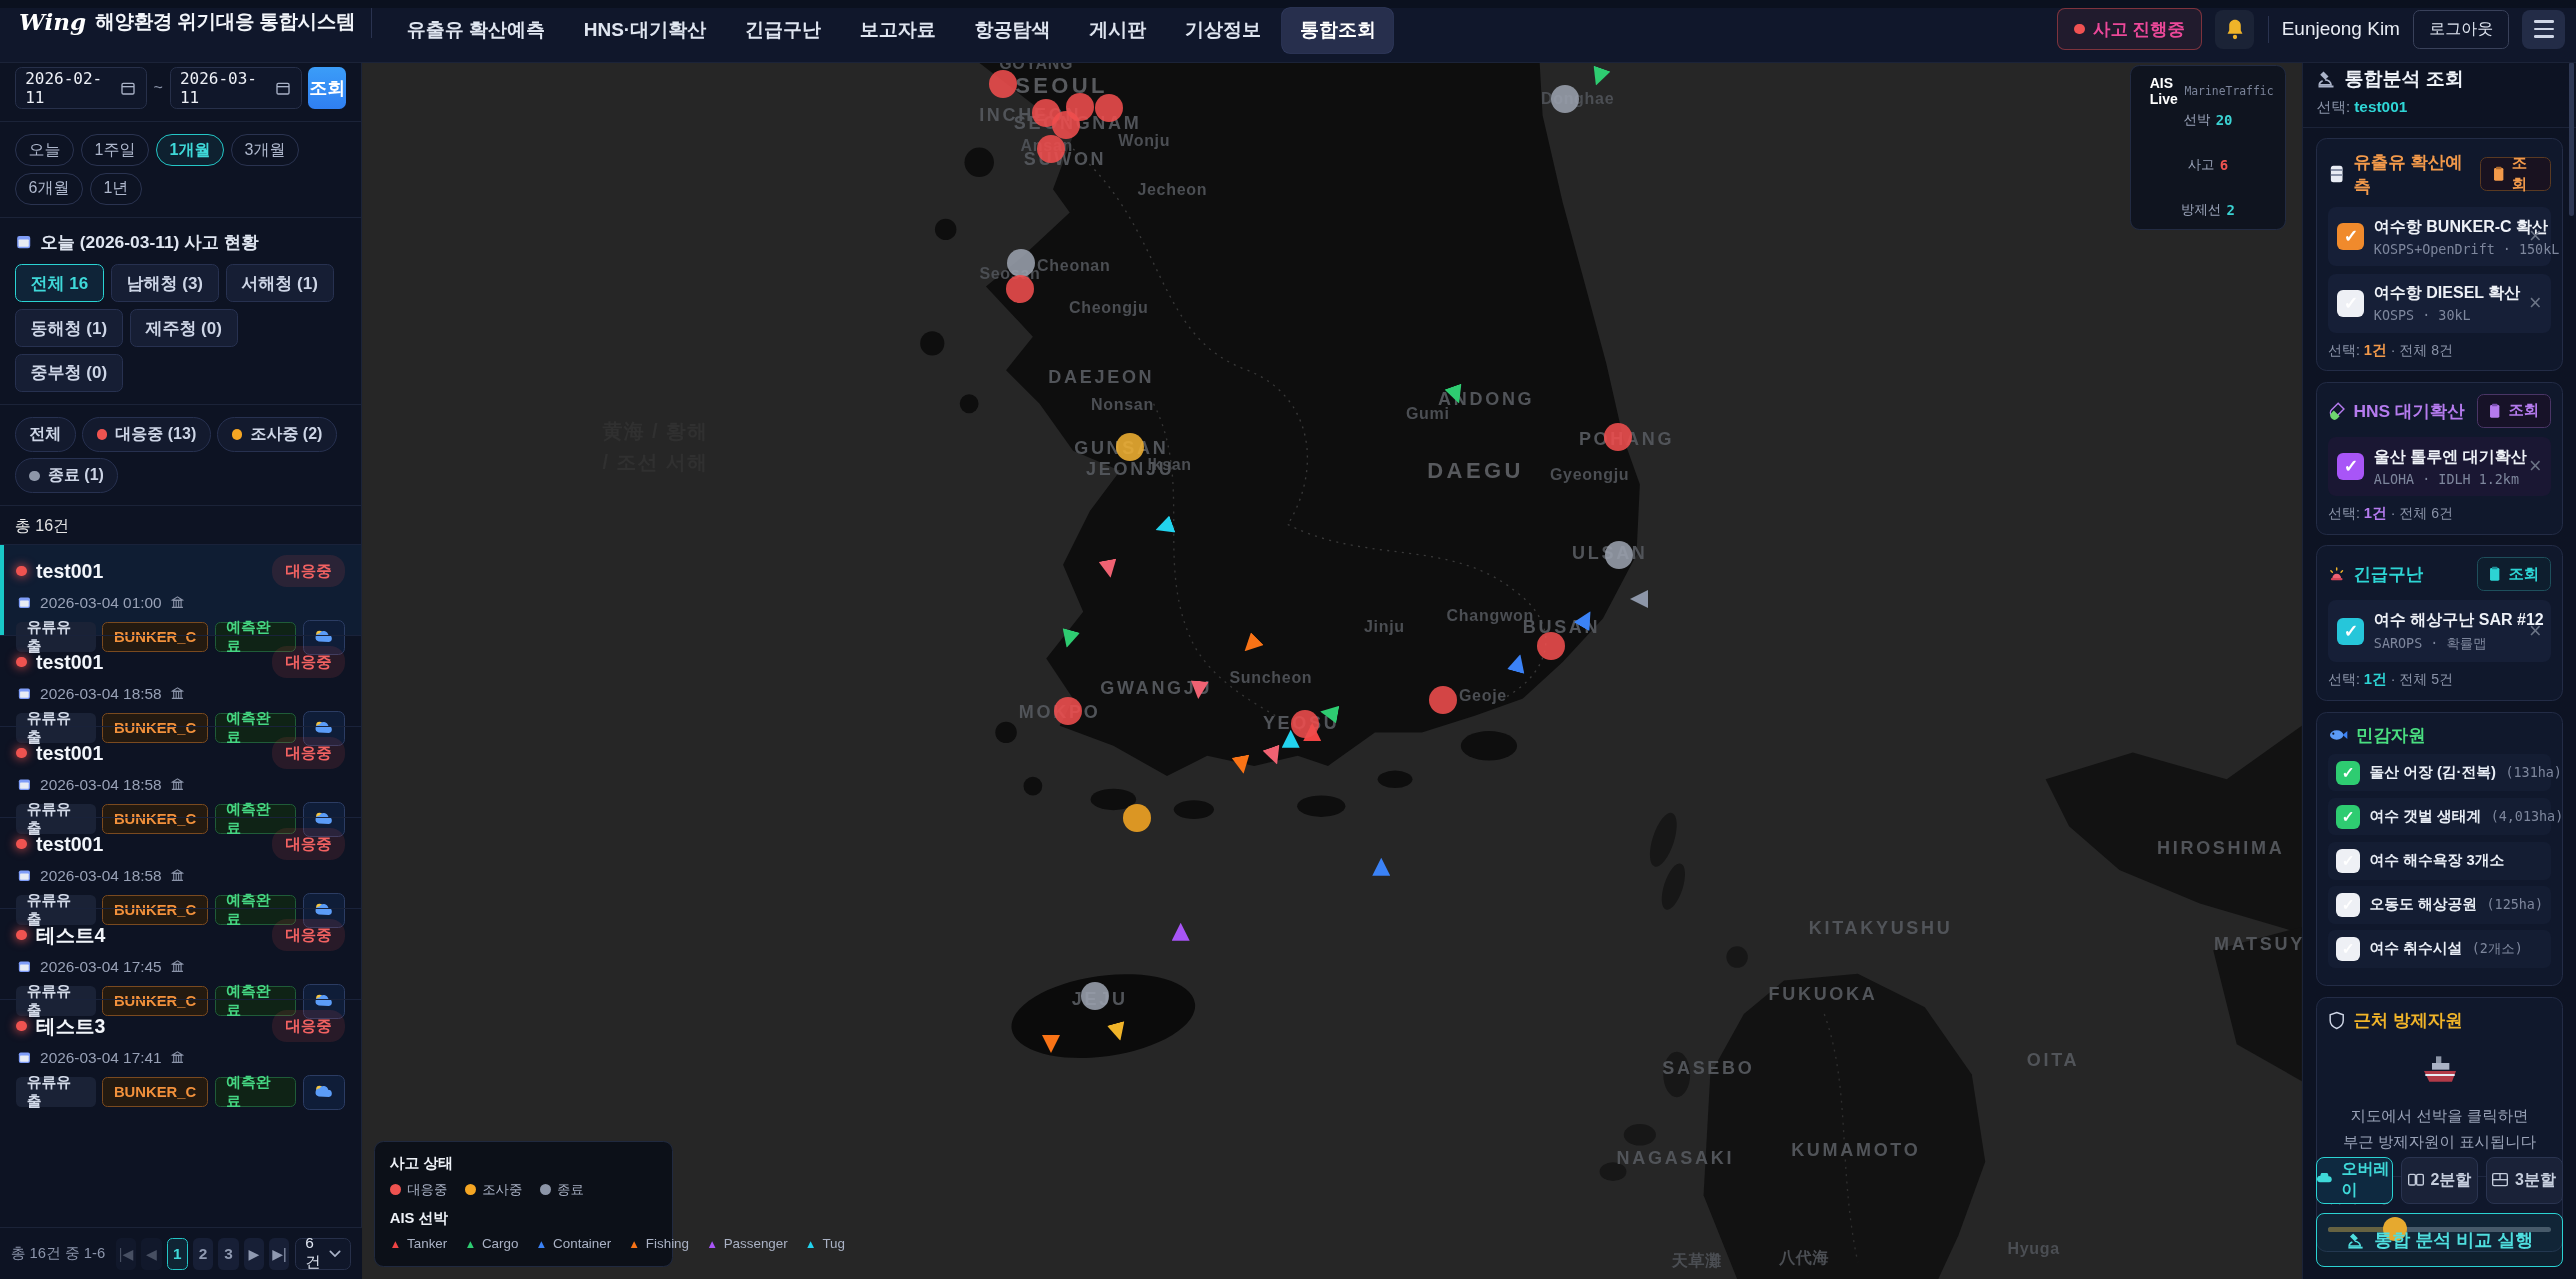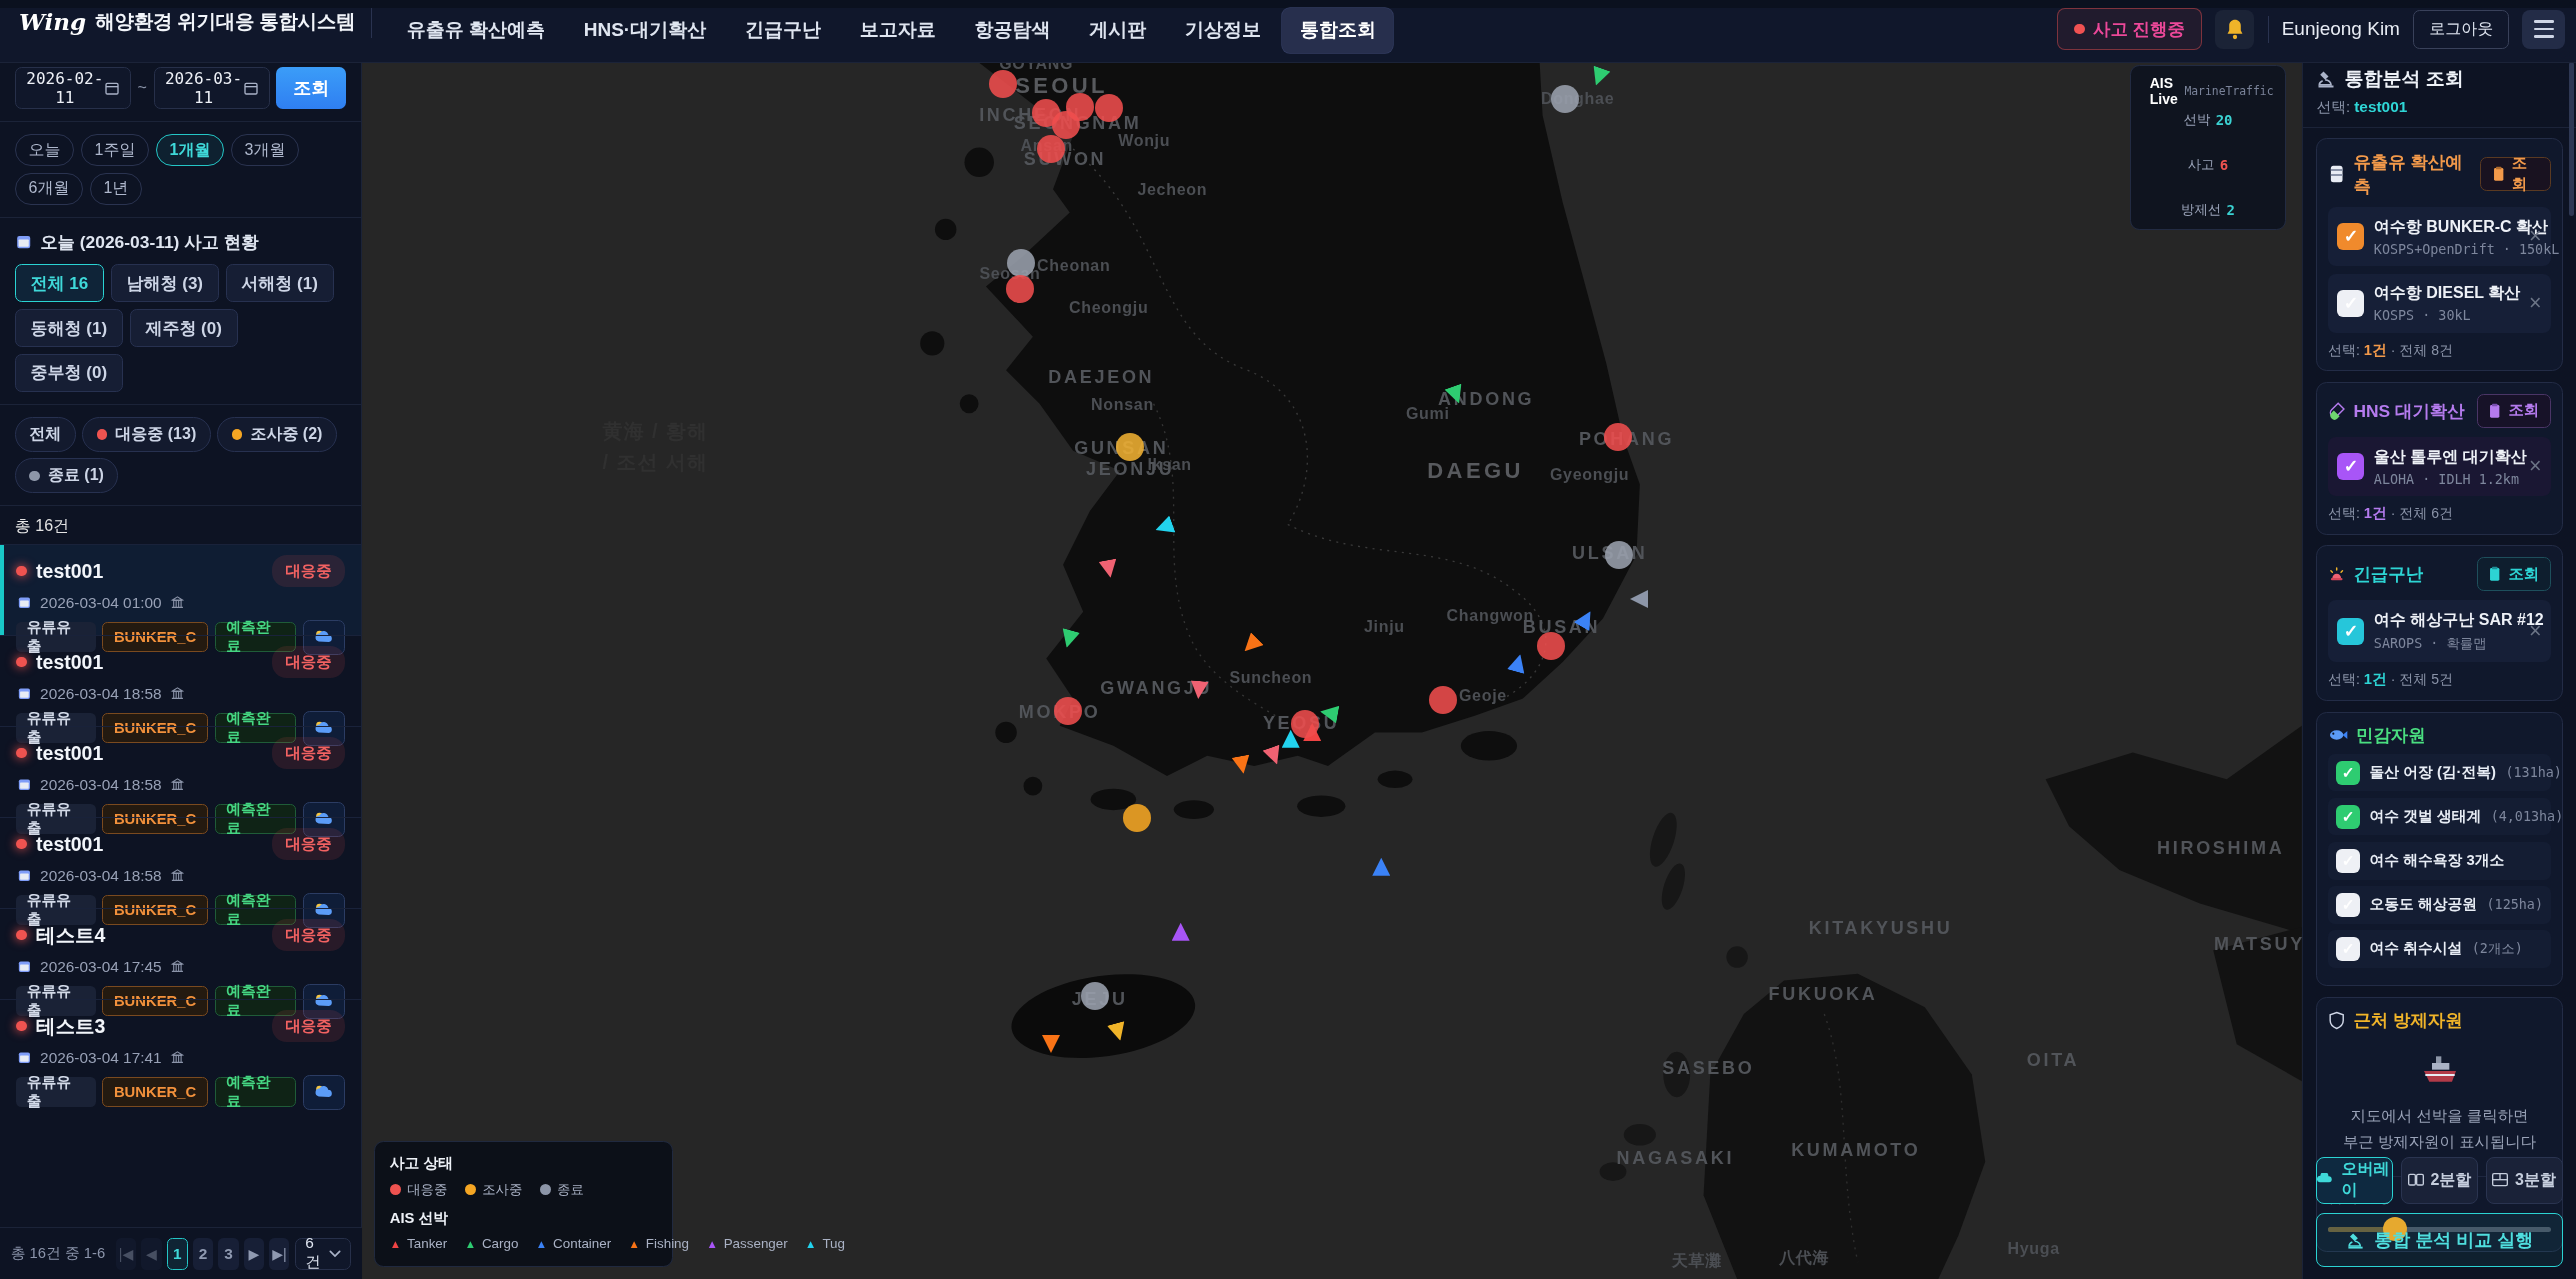--- a/index.html
+++ b/index.html
@@ -37,23 +37,23 @@
   
   .left-panel { position:absolute; left:0; top:55px; width:362px; height:1224px;
     background:#0d1323; border-right:0.7px solid #1b2338; }
   .lp-section { padding:12px 14.8px; border-bottom:0.7px solid #1b2338; }
   .search-box { height:44px; background:#141c31; border:1.3px solid #26304c; border-radius:8px;
     display:flex; align-items:center; gap:9.4px; padding:0 12px; }
   .search-box input { flex:1; background:transparent; border:none; outline:none;
     font-size:17.4px; color:#dfe5f0; font-family:inherit; }
   .search-box input::placeholder { color:#7e879d; }
   .date-row { display:flex; align-items:center; gap:6.7px; }
-  .date-input { width:116px; height:42px; background:#10172a; border:1.3px solid #27304a;
+  .date-input { width:132px; height:42px; background:#10172a; border:1.3px solid #27304a;
     border-radius:6.7px; display:flex; align-items:center; justify-content:space-between;
-    padding:0 9.4px; font-family:"DejaVu Sans Mono", monospace; font-size:16px; color:#eef1f7;text-align:center; }
+    padding:0 9.4px; font-family:"DejaVu Sans Mono", monospace; font-size:16px; color:#eef1f7; }
   .tilde { color:#8a93a8; font-size:16px; }
   .query-btn { flex:1; height:42px; border-radius:6.7px; border:none;
     background:linear-gradient(180deg,#3b9df8,#2f7ff2); color:#fff; font-size:18px;
     font-weight:bold; font-family:inherit; }
   .chip-row { display:flex; gap:6.7px; flex-wrap:wrap; }
   .chip { height:32px; display:inline-flex; align-items:center; padding:0 12.7px;
     border:1.3px solid #2a3350; border-radius:16px; font-size:16px; color:#aeb7cc; }
   .chip.active { border-color:#24c6c6; color:#3fd9d9; background:rgba(36,198,198,.08);
     font-weight:bold; }
   .sec-label { display:flex; align-items:center; gap:8px; font-size:17.4px; font-weight:bold;

